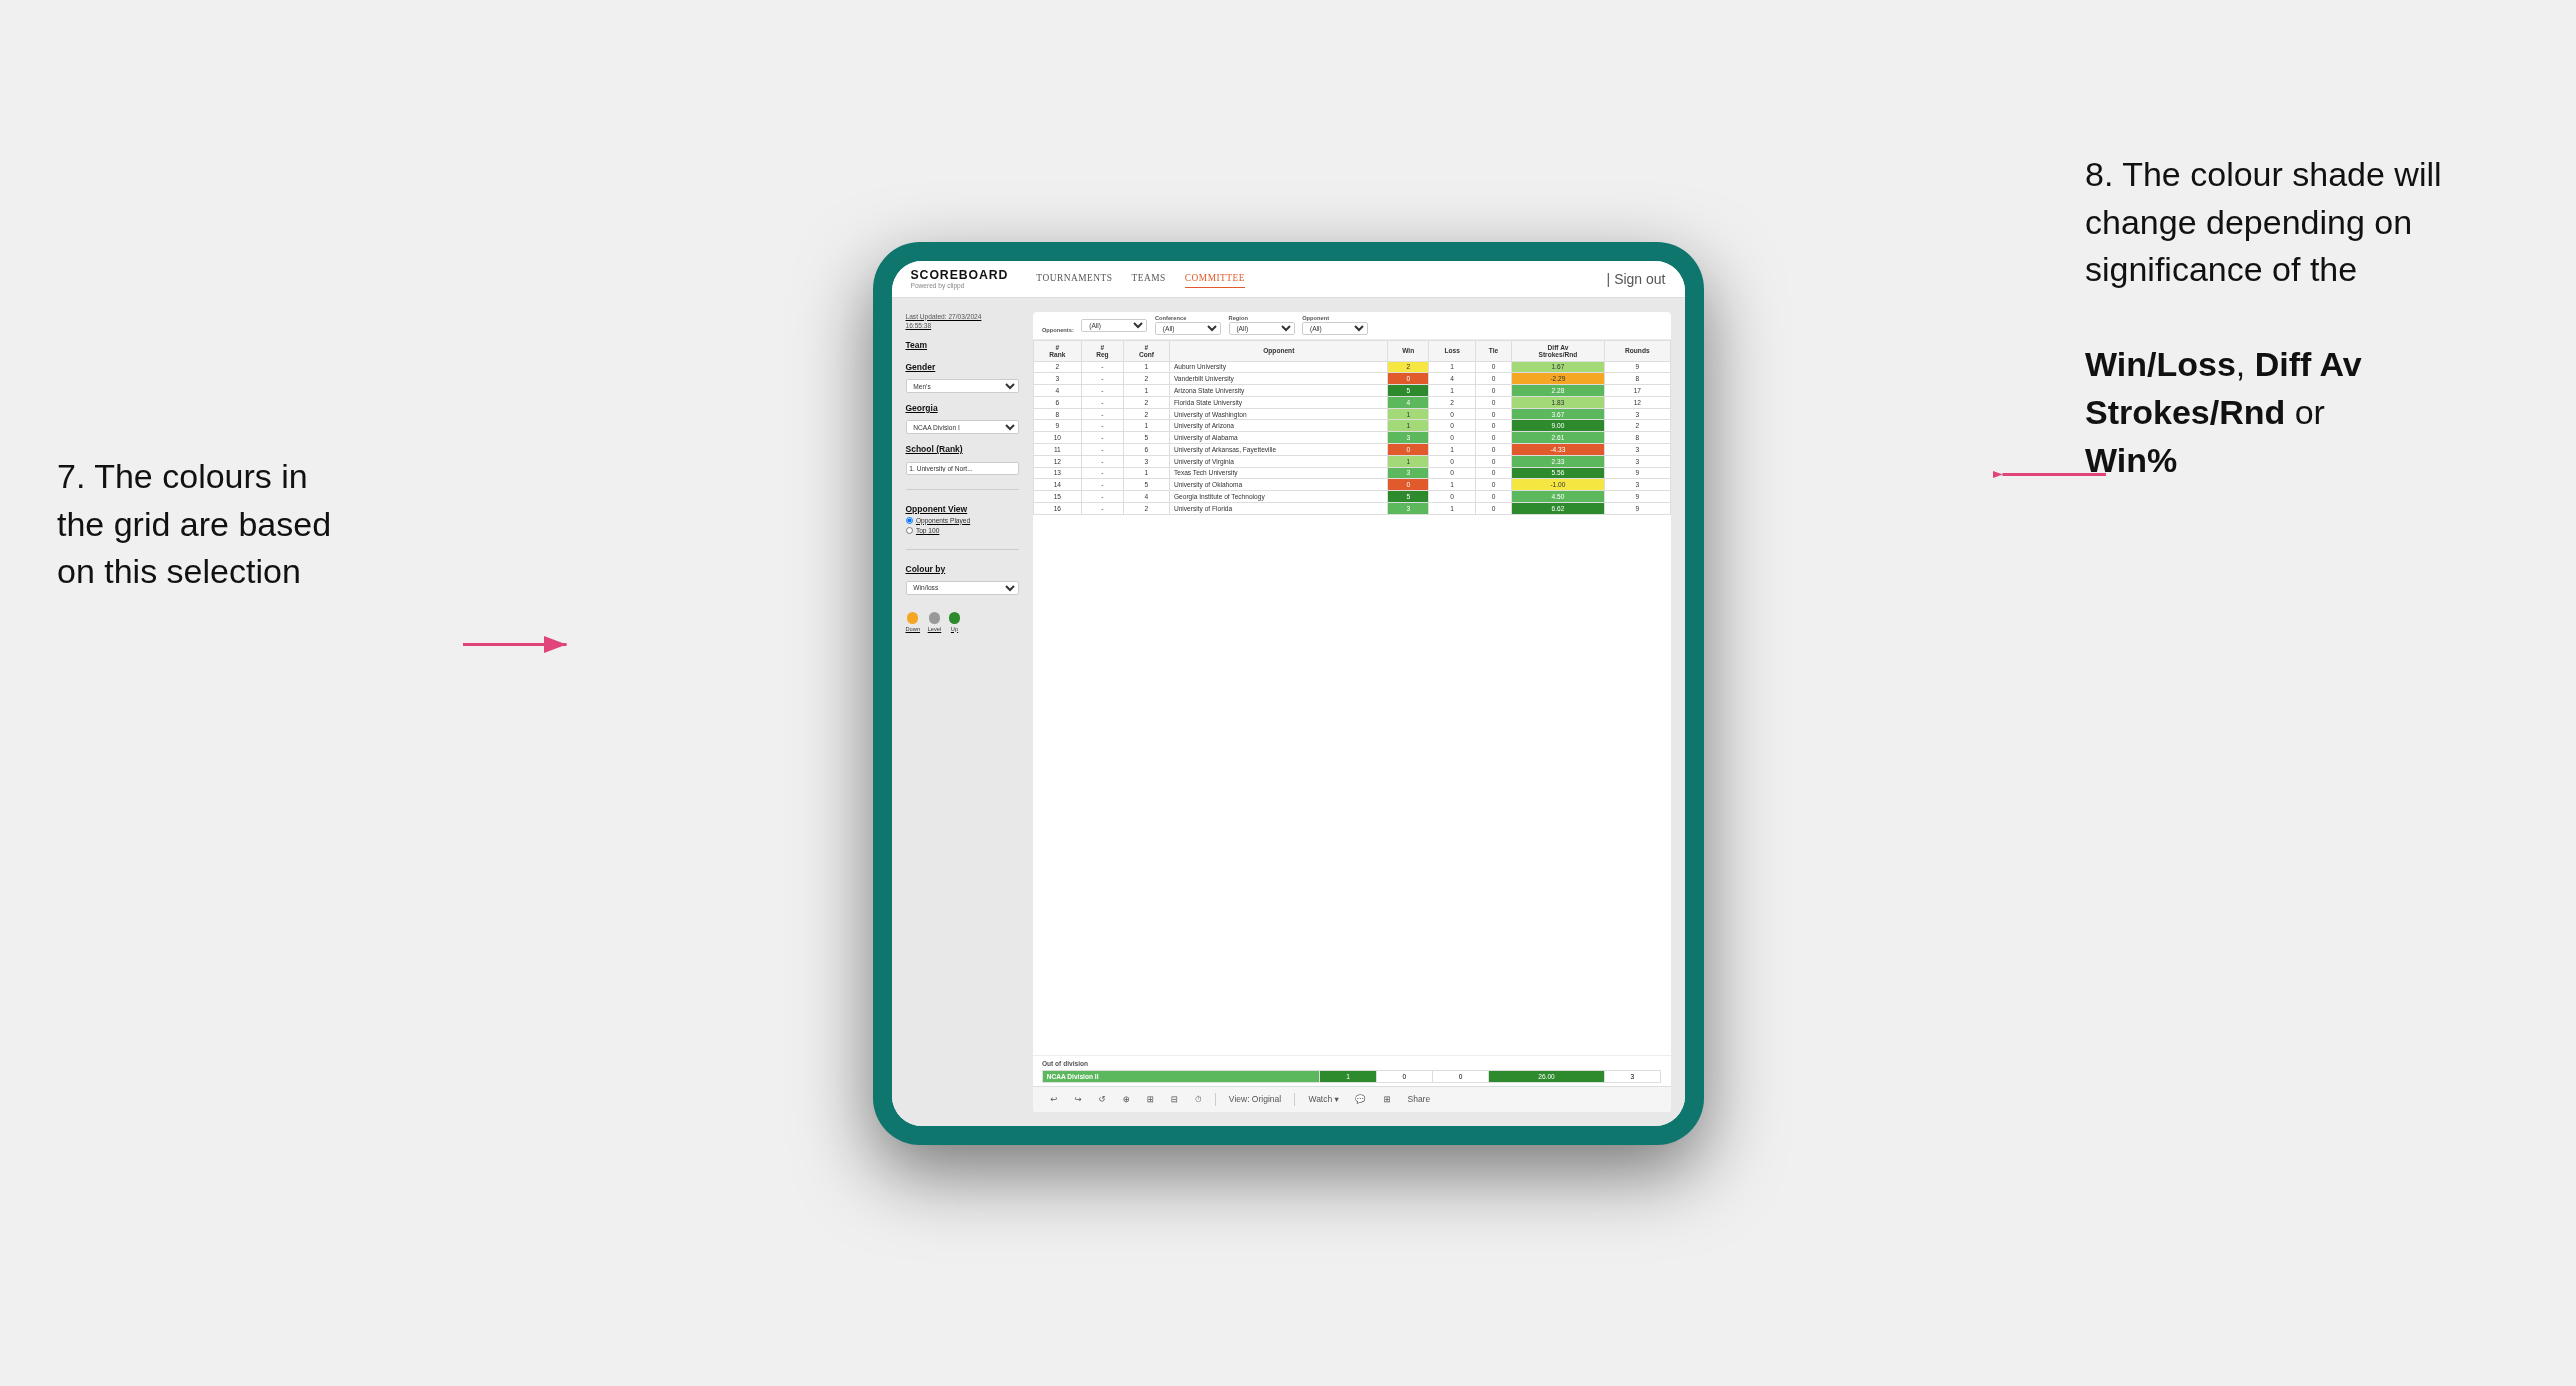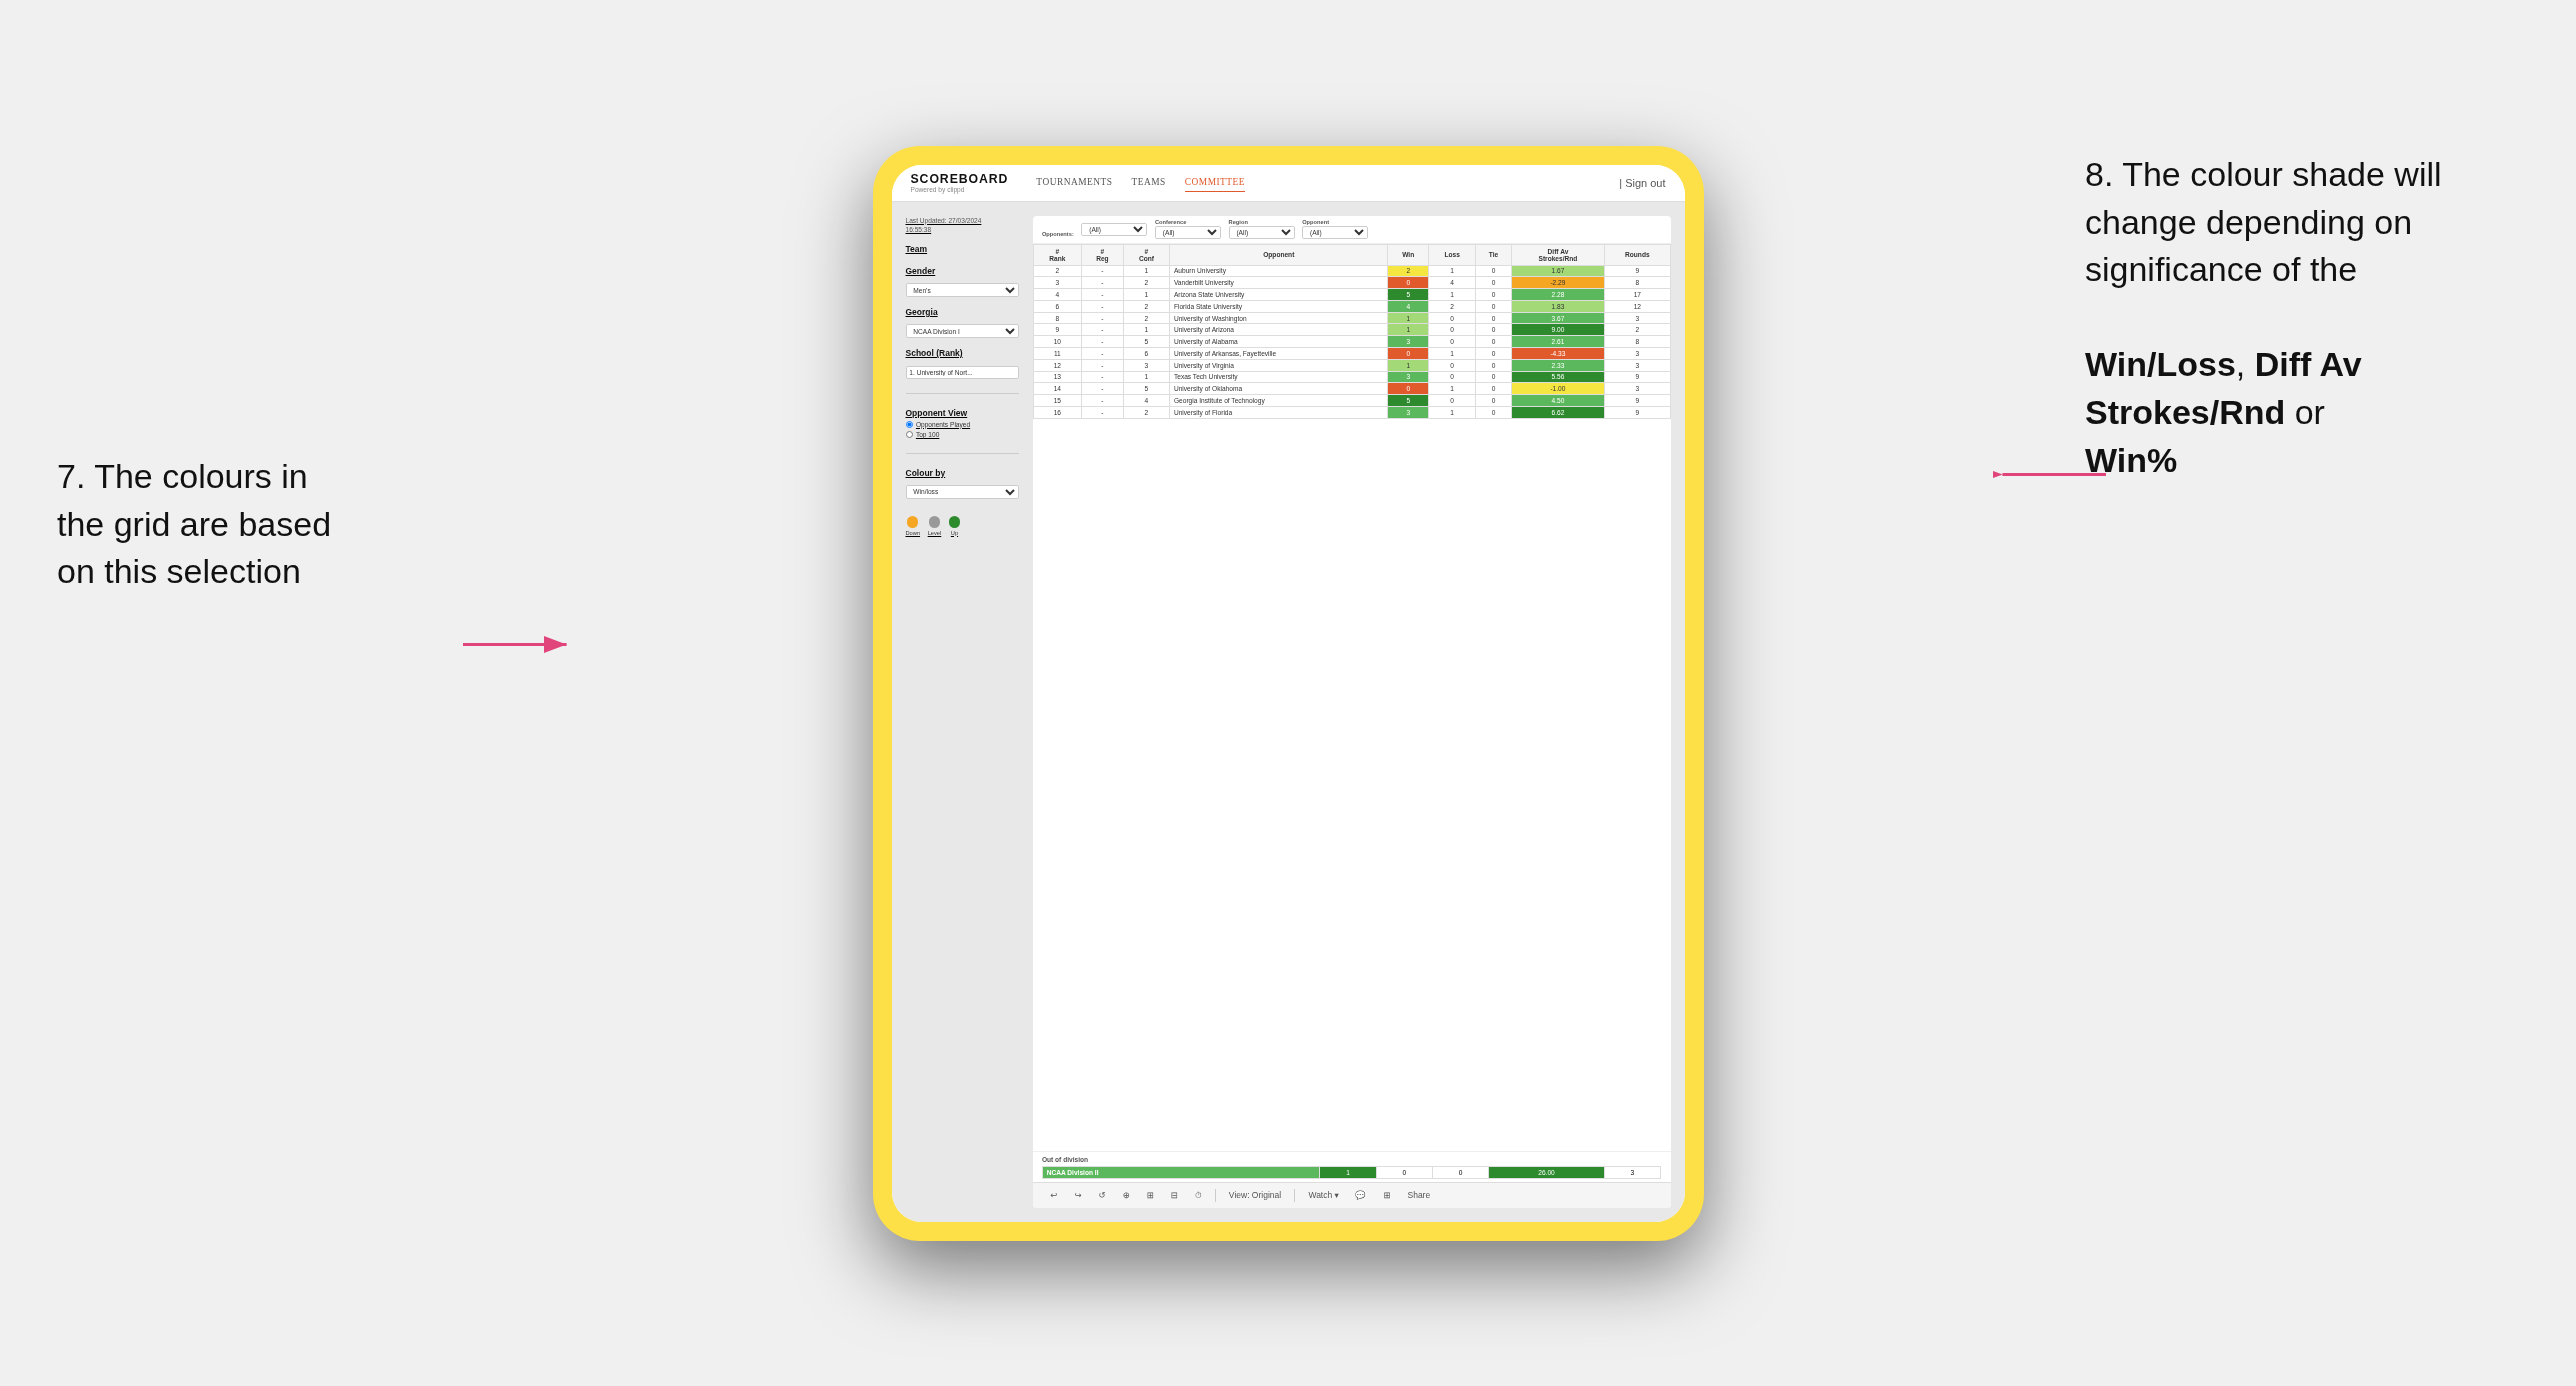--- a/index.html
+++ b/index.html
@@ -38,22 +38,22 @@
       line-height: 1.4;
       max-width: 434px;
     }
     .annotation-right strong {
       font-weight: 700;
     }
 
     
     .tablet-frame {
       width: 831px;
-      height: 1095px;
-      background: #fde047;
+      height: 903px;
+      background: #0f766e;
       border-radius: 47px;
       padding: 19px;
       box-shadow: 0 28px 76px rgba(0,0,0,0.5);
       display: flex;
       flex-direction: column;
       position: relative;
       margin: 0 378px;
     }
 
     .tablet-screen {
@@ -108,21 +108,21 @@
       letter-spacing: 0.5px;
       font-family: Liberation Serif, serif;
     }
 
     .nav-item.active {
       color: #e05a2b;
       border-bottom: 1.9px solid #e05a2b;
     }
 
     .sign-out {
-      font-size: 11px;
+      font-size: 14px;
       color: #555;
       cursor: pointer;
     }
 
     
     .sub-nav {
       background: #fff;
       border-bottom: 0.9px solid #ddd;
       padding: 0 19px;
       display: flex;

